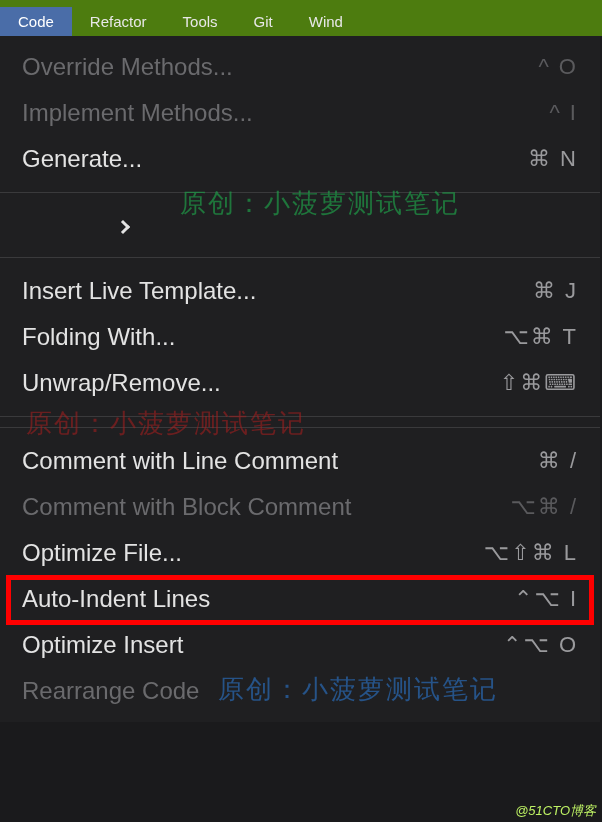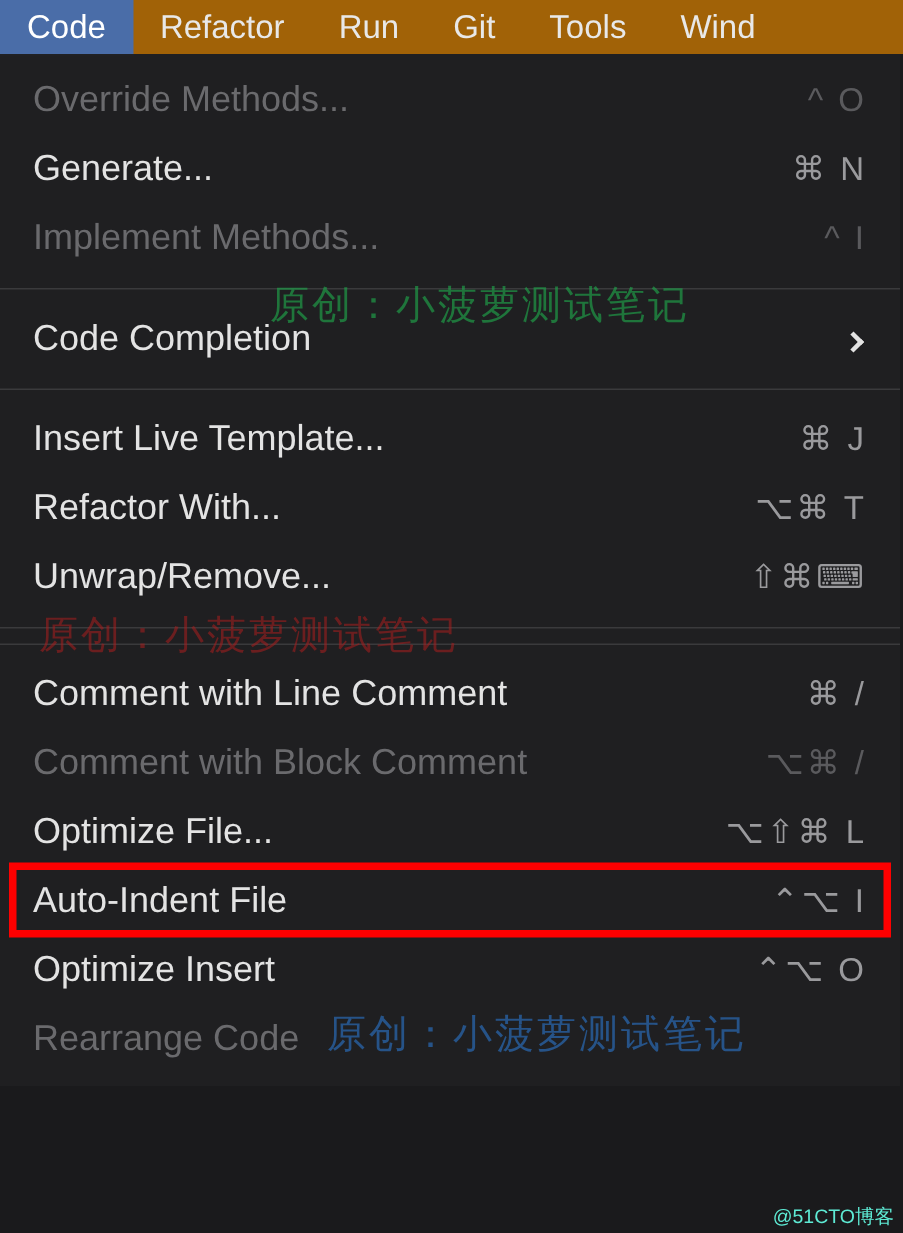--- a/index.html
+++ b/index.html
@@ -10,25 +10,25 @@
     body {
       width: 602px;
       height: 822px;
       background: #1a1a1c;
       font-family: -apple-system, "Helvetica Neue", Arial, sans-serif;
       overflow: hidden;
       position: relative;
     }
     .menubar {
       height: 36px;
-      background: #a16207;
+      background: #4d7c0f;
       display: flex;
-      align-items: center;
+      align-items: flex-end;
       color: #e8e8e8;
-      font-size: 22px;
+      font-size: 15px;
     }
     .menubar-item {
       padding: 6px 18px;
       cursor: pointer;
     }
     .menubar-item.active {
       background: #4a6da8;
       color: #fff;
     }
     .dropdown {
@@ -93,69 +93,68 @@
       pointer-events: none;
       opacity: 0.65;
     }
     .wm-green { color: #1fa34a; }
     .wm-red { color: #aa1e1e; opacity: 0.55; }
     .wm-blue { color: #2a6fbf; }
     .footer-credit {
       position: absolute;
       right: 6px;
       bottom: 2px;
-      color: #5eead4;
+      color: #bef264;
       font-size: 13px;
+      font-style: italic;
     }
   </style>
 </head>
 <body>
 
 <div class="menubar">
   <div class="menubar-item active">Code</div>
   <div class="menubar-item">Refactor</div>
-  <div class="menubar-item">Run</div>
+  <div class="menubar-item">Tools</div>
   <div class="menubar-item">Git</div>
-  <div class="menubar-item">Tools</div>
   <div class="menubar-item">Wind</div>
 </div>
 
 <div class="dropdown">
 
   <div class="menu-item disabled">
     <span class="label">Override Methods...</span>
     <span class="shortcut">^ O</span>
   </div>
 
+  <div class="menu-item disabled">
+    <span class="label">Implement Methods...</span>
+    <span class="shortcut">^ I</span>
+  </div>
+
   <div class="menu-item">
     <span class="label">Generate...</span>
     <span class="shortcut">⌘ N</span>
   </div>
 
-  <div class="menu-item disabled">
-    <span class="label">Implement Methods...</span>
-    <span class="shortcut">^ I</span>
-  </div>
-
-  <div class="separator"></div>
-
-  <div class="menu-item">
-    <span class="label">Code Completion</span>
+  <div class="separator"></div>
+
+  <div class="menu-item">
     <span class="shortcut"><span class="chevron"></span></span>
   </div>
 
   <div class="separator"></div>
 
   <div class="menu-item">
     <span class="label">Insert Live Template...</span>
     <span class="shortcut">⌘ J</span>
   </div>
 
   <div class="menu-item">
-    <span class="label">Refactor With...</span>
+    <span class="label">Folding With...</span>
     <span class="shortcut">⌥⌘ T</span>
   </div>
 
   <div class="menu-item">
     <span class="label">Unwrap/Remove...</span>
     <span class="shortcut">⇧⌘⌨</span>
   </div>
 
   <div class="separator"></div>
 
@@ -172,21 +171,21 @@
     <span class="shortcut">⌥⌘ /</span>
   </div>
 
 
   <div class="menu-item">
     <span class="label">Optimize File...</span>
     <span class="shortcut">⌥⇧⌘ L</span>
   </div>
 
   <div class="menu-item">
-    <span class="label">Auto-Indent File</span>
+    <span class="label">Auto-Indent Lines</span>
     <span class="shortcut">⌃⌥ I</span>
   </div>
 
   <div class="menu-item">
     <span class="label">Optimize Insert</span>
     <span class="shortcut">⌃⌥ O</span>
   </div>
 
   <div class="menu-item disabled">
     <span class="label">Rearrange Code</span>

